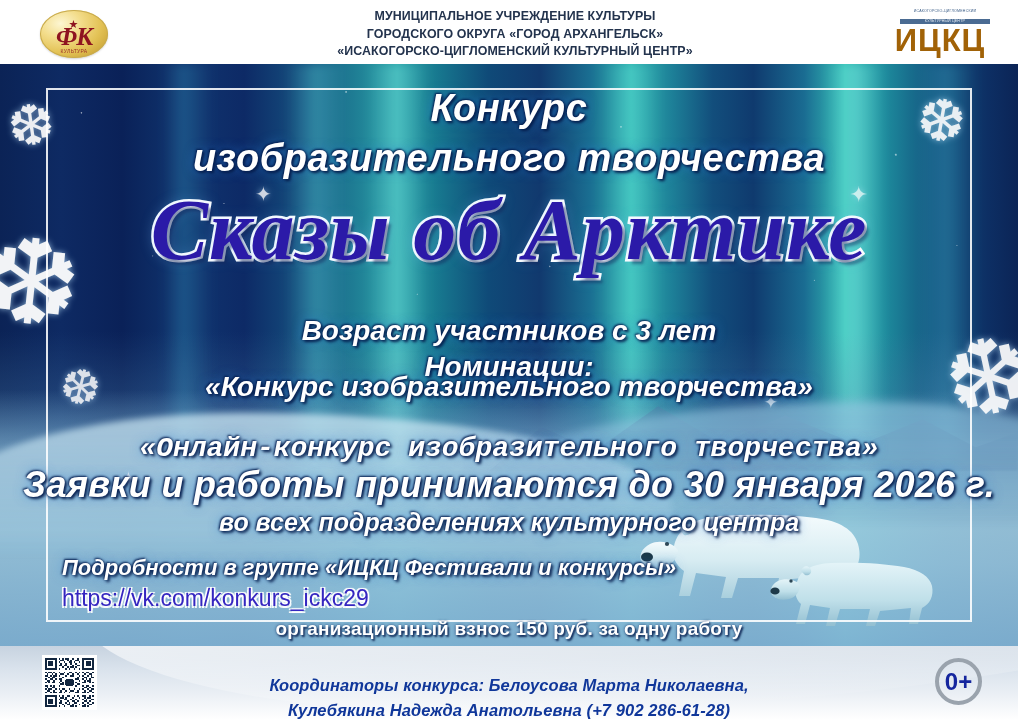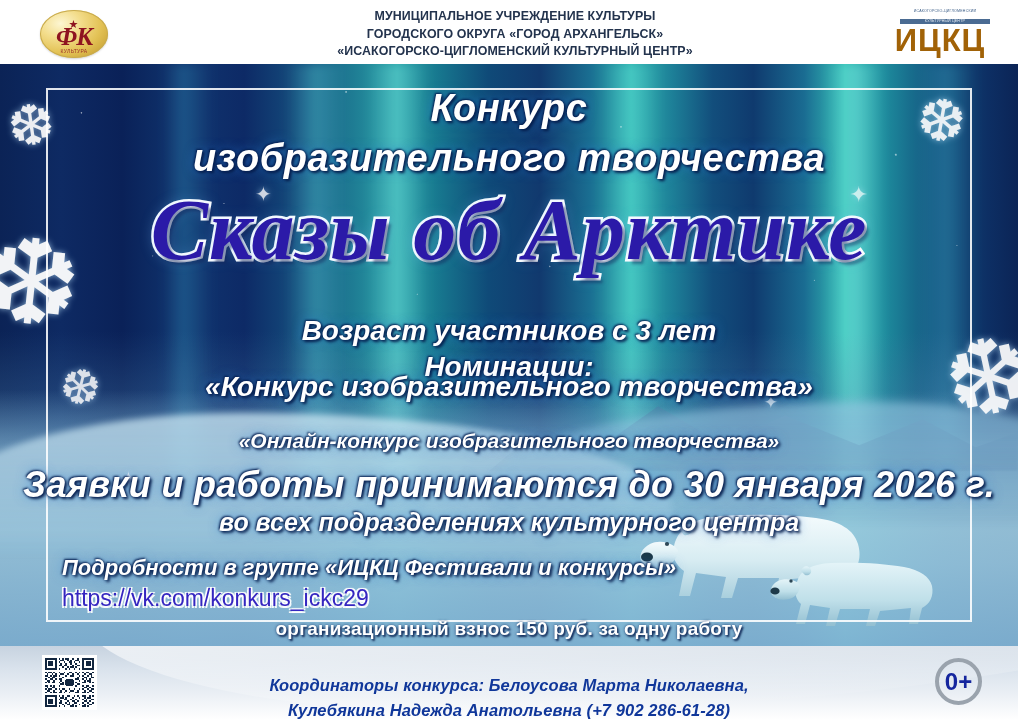--- a/index.html
+++ b/index.html
@@ -282,21 +282,21 @@
     -webkit-text-stroke: 5px #ffffff;
     paint-order: stroke fill;
     text-shadow:
       4px 5px 3px rgba(15,30,85,.45),
       0 0 14px rgba(120,190,255,.35);
   }
 
   .line-age   { top: 249px; font-size: 28px; line-height: 36px; }
   .line-nom   { top: 285px; font-size: 28px; line-height: 36px; }
   .line-nom1  { top: 305px; font-size: 28px; line-height: 36px; }
-  .line-nom2  { top: 359px; font-size: 21px; line-height: 36px; }
+  .line-nom2  { top: 367px; font-size: 28px; line-height: 36px; font-family: Liberation Mono, monospace; }
 
   .line-deadline {
     top: 399px;
     font-size: 36px;
     line-height: 44px;
     letter-spacing: .3px;
   }
   .line-subdeadline { top: 442px; font-size: 25px; line-height: 32px; }
 
   .line-details {

